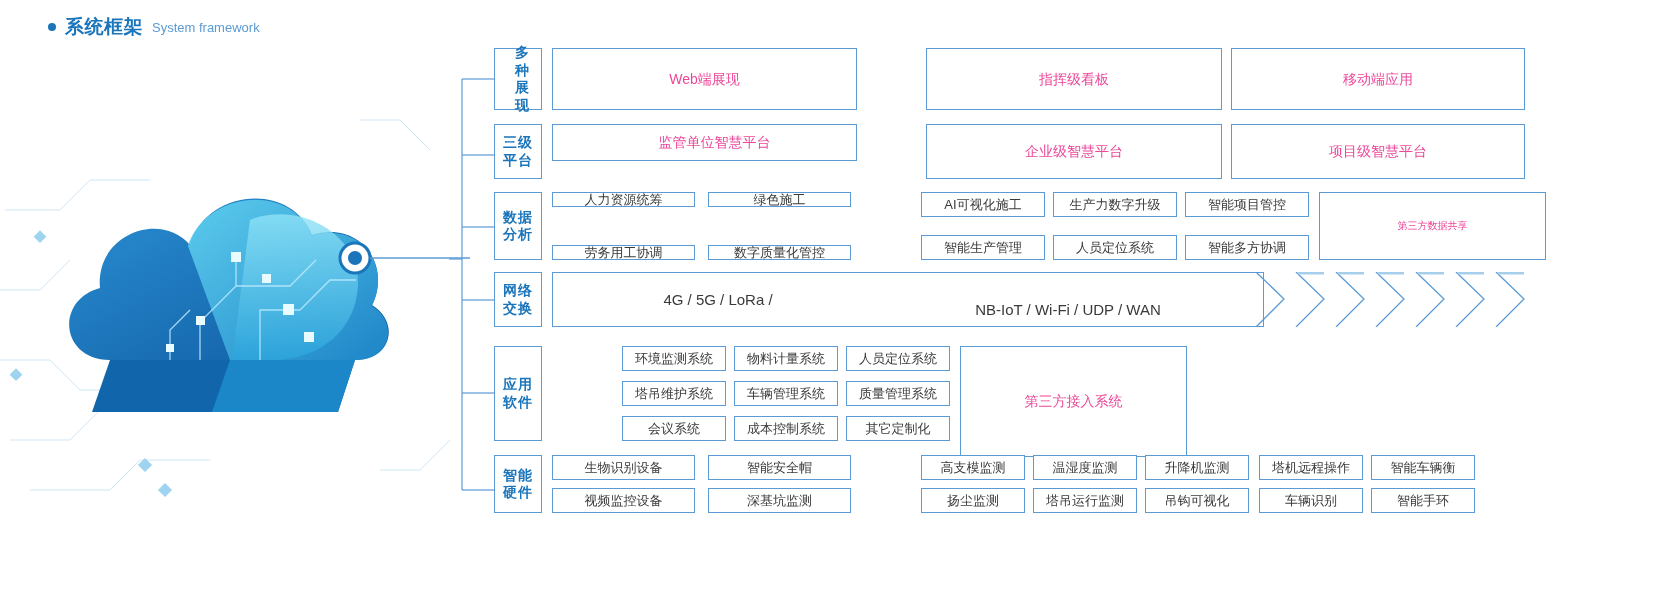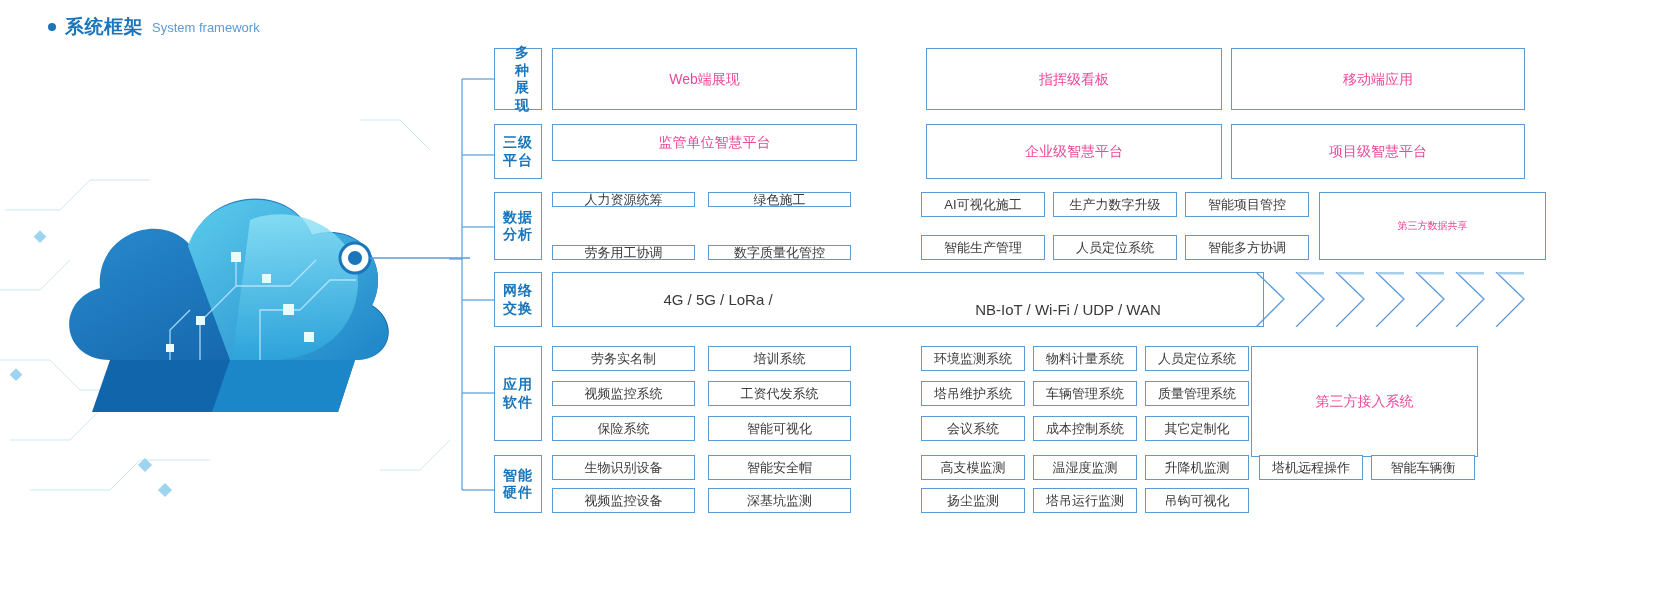--- a/index.html
+++ b/index.html
@@ -96,21 +96,21 @@
 
   
   #row5{left:494px;top:346px;height:95px;}
   #row5 .rowlabel{height:95px;}
   .r5-left{display:flex;flex-direction:column;justify-content:space-between;height:95px;}
   .r5-left .grp-row{gap:13px;}
   .r5-left .tile{width:143px;height:25px;}
   .r5-mid{display:flex;flex-direction:column;justify-content:space-between;height:95px;margin-left:70px;}
   .r5-mid .grp-row{gap:8px;}
   .r5-mid .tile{width:104px;height:25px;}
-  #row5 .wide{width:227px;height:111px;margin-left:2px;font-size:14px;}
+  #row5 .wide{width:227px;height:111px;margin-left:10px;font-size:14px;}
 
   
   #row6{left:494px;top:455px;height:60px;}
   #row6 .rowlabel{height:58px;}
   .r6-left{display:flex;flex-direction:column;justify-content:space-between;height:58px;}
   .r6-left .grp-row{gap:13px;}
   .r6-left .tile{width:143px;height:25px;}
   .r6-mid{display:flex;flex-direction:column;justify-content:space-between;height:58px;margin-left:70px;}
   .r6-mid .grp-row{gap:8px;}
   .r6-mid .tile{width:104px;height:25px;}
@@ -314,34 +314,20 @@
       </g>
     </svg>
   </div>
 
   <div class="row" id="row5">
     <div class="rowlabel">
       <span>应用</span>
       <span>软件</span>
     </div>
     <div class="cells">
-      <div class="r5-left">
-        <div class="grp-row">
-          <div class="tile">劳务实名制</div>
-          <div class="tile">培训系统</div>
-        </div>
-        <div class="grp-row">
-          <div class="tile">视频监控系统</div>
-          <div class="tile">工资代发系统</div>
-        </div>
-        <div class="grp-row">
-          <div class="tile">保险系统</div>
-          <div class="tile">智能可视化</div>
-        </div>
-      </div>
 
       <div class="r5-mid">
         <div class="grp-row">
           <div class="tile">环境监测系统</div>
           <div class="tile">物料计量系统</div>
           <div class="tile">人员定位系统</div>
         </div>
         <div class="grp-row">
           <div class="tile">塔吊维护系统</div>
           <div class="tile">车辆管理系统</div>
@@ -386,17 +372,21 @@
           <div class="tile">塔吊运行监测</div>
           <div class="tile">吊钩可视化</div>
         </div>
       </div>
 
       <div class="r6-right">
         <div class="grp-row">
           <div class="tile">塔机远程操作</div>
           <div class="tile">智能车辆衡</div>
         </div>
+        <div class="grp-row">
+          <div class="tile">车辆识别</div>
+          <div class="tile">智能手环</div>
+        </div>
       </div>
     </div>
   </div>
 
 </div>
 
 </body></html>

